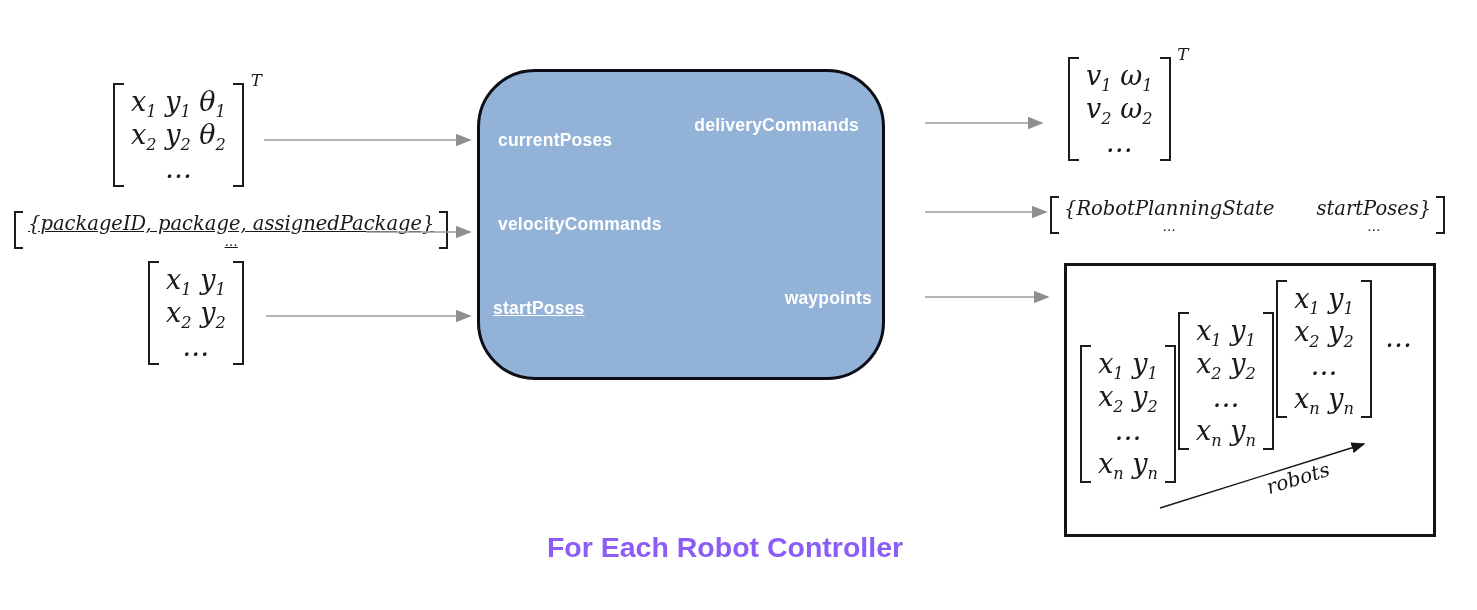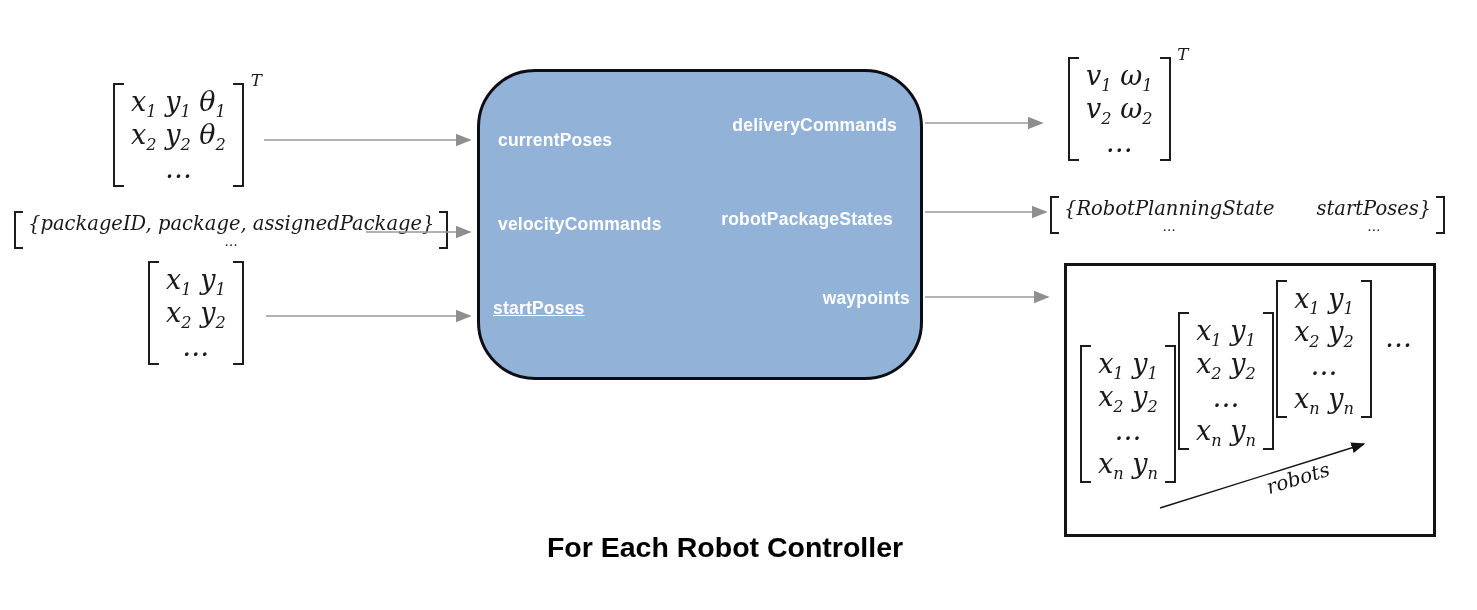--- a/index.html
+++ b/index.html
@@ -3,21 +3,21 @@
 <meta charset="utf-8">
 <style>
   html,body { margin:0; padding:0; background:#ffffff; }
   .canvas {
     position:relative; width:1477px; height:610px; background:#ffffff;
     font-family:"Liberation Sans", sans-serif; overflow:hidden;
   }
 
   
   .block {
-    position:absolute; left:477px; top:69px; width:446px; height:311px;
+    position:absolute; left:477px; top:69px; width:408px; height:311px;
     border:3.5px solid #0d0d15; border-radius:58px; box-sizing:border-box;
   }
   .port-label {
     position:absolute; color:#ffffff; font-weight:bold; font-size:17.5px;
     white-space:nowrap; letter-spacing:0.2px;
   }
 
   
   .math {
     position:absolute; font-family:"DejaVu Serif", serif; font-style:italic;
@@ -47,21 +47,21 @@
     border:3px solid #141414; box-sizing:border-box; background:#ffffff;
   }
   .robots-label {
     position:absolute; left:1243px; top:466px; width:110px; text-align:center;
     font-family:"DejaVu Serif", serif; font-style:italic; font-size:20px;
     color:#141414; transform:rotate(-17deg);
   }
 
   .title {
     position:absolute; left:420px; top:531px; width:610px; text-align:center;
-    font-size:28.5px; font-weight:bold; color:#000000;
+    font-size:28.5px; font-weight:bold; color:#8b5cf6;
   }
 
   svg.overlay { position:absolute; left:0; top:0; pointer-events:none; }
 </style>
 </head>
 <body>
 
 <div class="canvas">
 
   <div class="math math-lg" style="left: 113px; top: 83px; position: absolute;">
@@ -73,21 +73,21 @@
           <div class="m-cell">…</div>
         </div>
         <div class="m-bracket m-right"></div>
       </div>
       <div class="m-sup">T</div>
     </div>
 
   <div class="math math-md m-tight" style="left: 14px; top: 211px; position: absolute;">
       <div class="m-wrap">
         <div class="m-bracket m-left"></div>
-        <div class="m-body" style="grid-template-columns: repeat(1, auto);">
+        <div class="m-body" style="grid-template-columns: repeat(1, auto); text-decoration: underline;">
           <div class="m-cell">{packageID, package, assignedPackage}</div>
           <div class="m-cell m-dots">…</div>
         </div>
         <div class="m-bracket m-right"></div>
       </div>
     </div>
 
   <div class="math math-lg" style="left: 148px; top: 261px; position: absolute;">
       <div class="m-wrap">
         <div class="m-bracket m-left"></div>
@@ -98,21 +98,20 @@
         </div>
         <div class="m-bracket m-right"></div>
       </div>
     </div>
 
   <div class="block" style="background: rgb(146, 178, 216); border-color: rgb(13, 13, 21);">
     <span class="port-label" style="left:18px; top:58px;">currentPoses</span>
     <span class="port-label" style="left:18px; top:142px;">velocityCommands</span>
     <span class="port-label" style="left:13px; top:226px;text-decoration:underline;">startPoses</span>
     <span class="port-label" style="right:23px; top:43px;">deliveryCommands</span>
-    <span class="port-label" style="right:27px; top:137px;">robotPackageStates</span>
     <span class="port-label" style="right:10px; top:216px;">waypoints</span>
   </div>
 
   <div class="math math-lg" style="left: 1068px; top: 57px; position: absolute;">
       <div class="m-wrap">
         <div class="m-bracket m-left"></div>
         <div class="m-body" style="grid-template-columns: repeat(1, auto);">
           <div class="m-cell">v<sub>1</sub> ω<sub>1</sub></div>
           <div class="m-cell">v<sub>2</sub> ω<sub>2</sub></div>
           <div class="m-cell">…</div>

